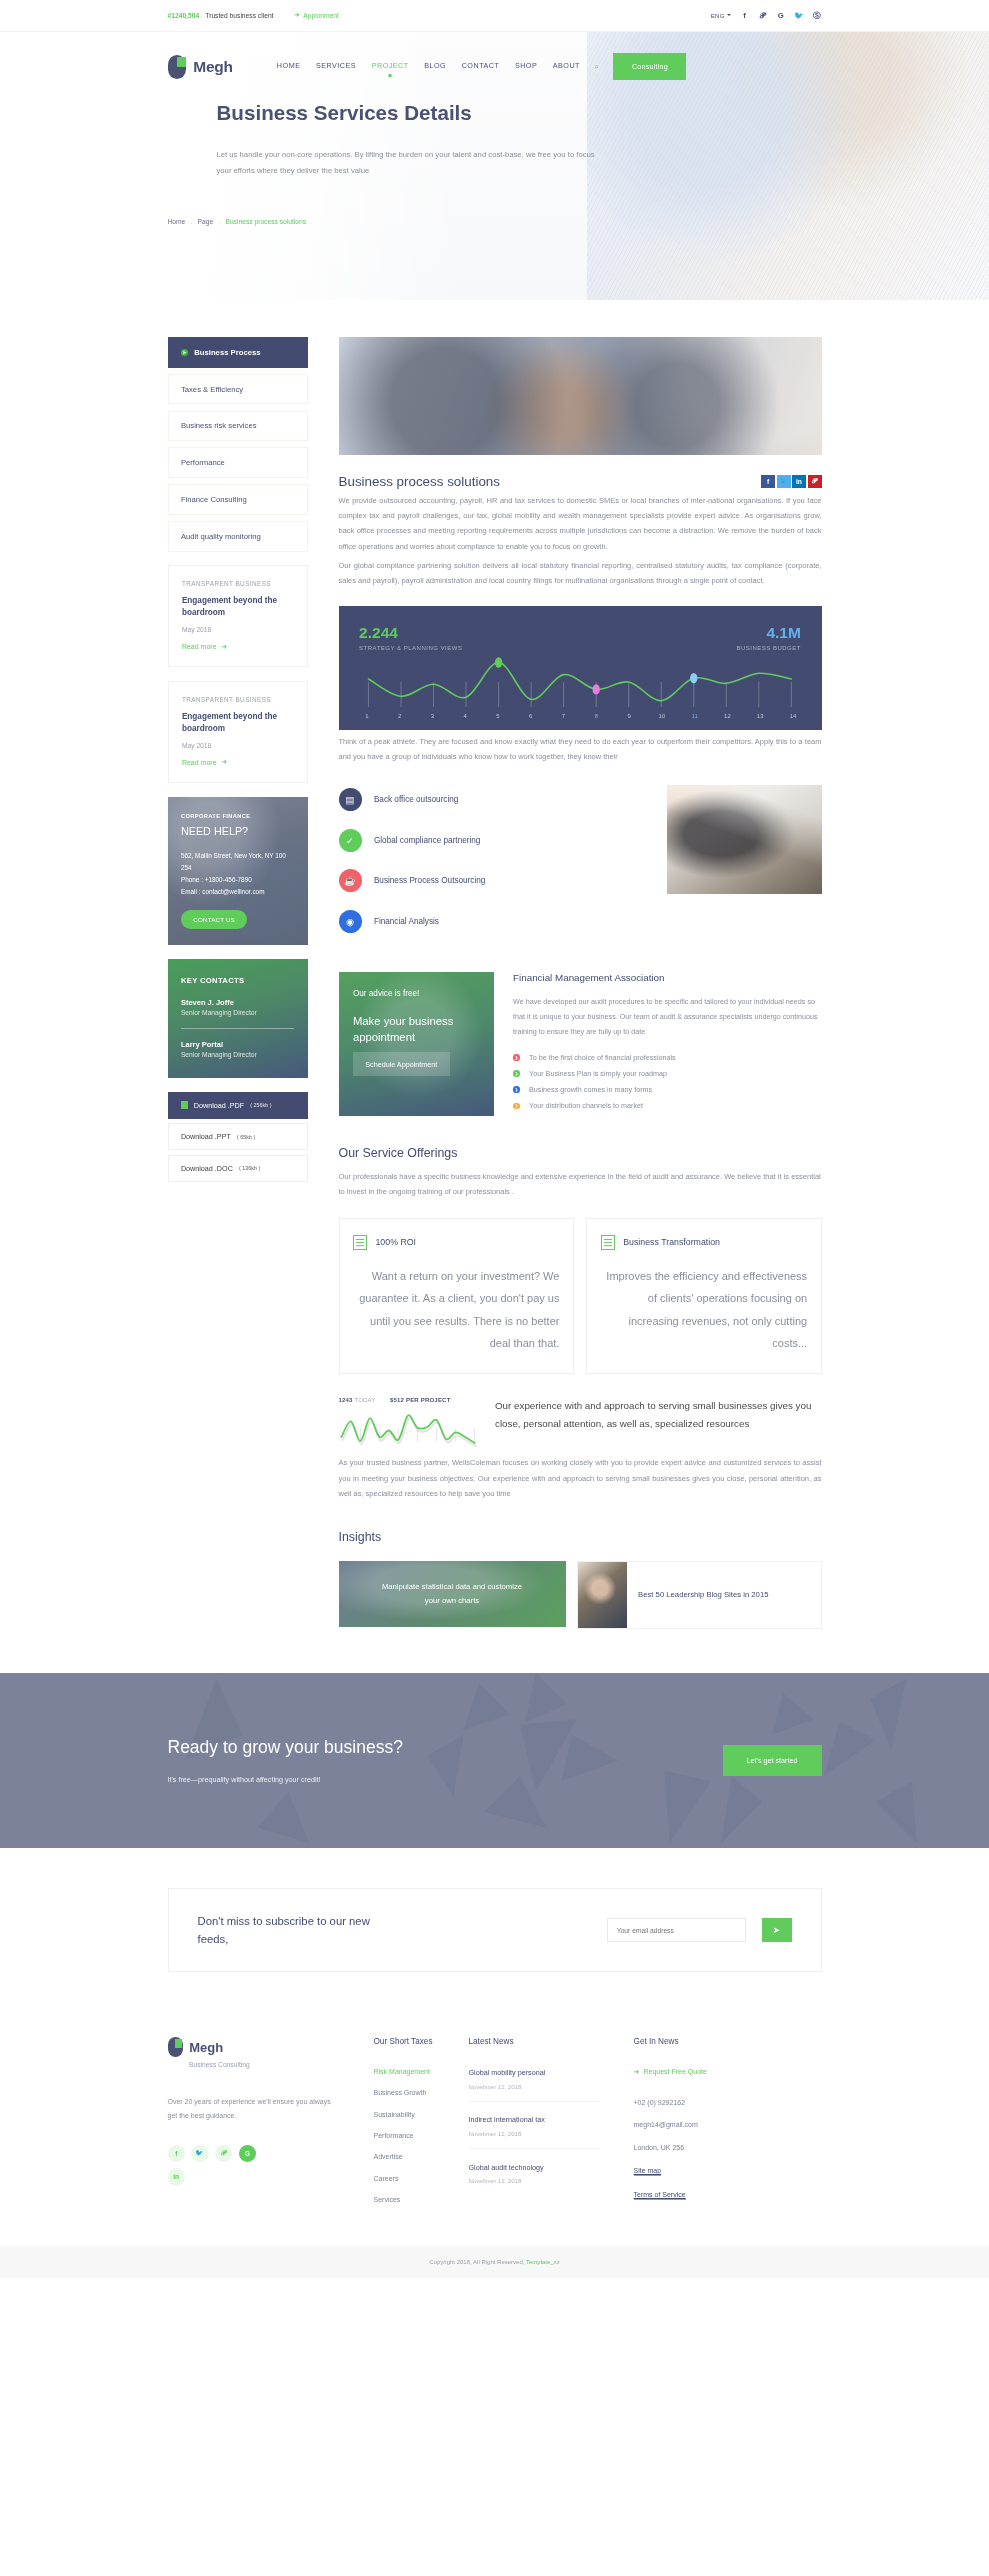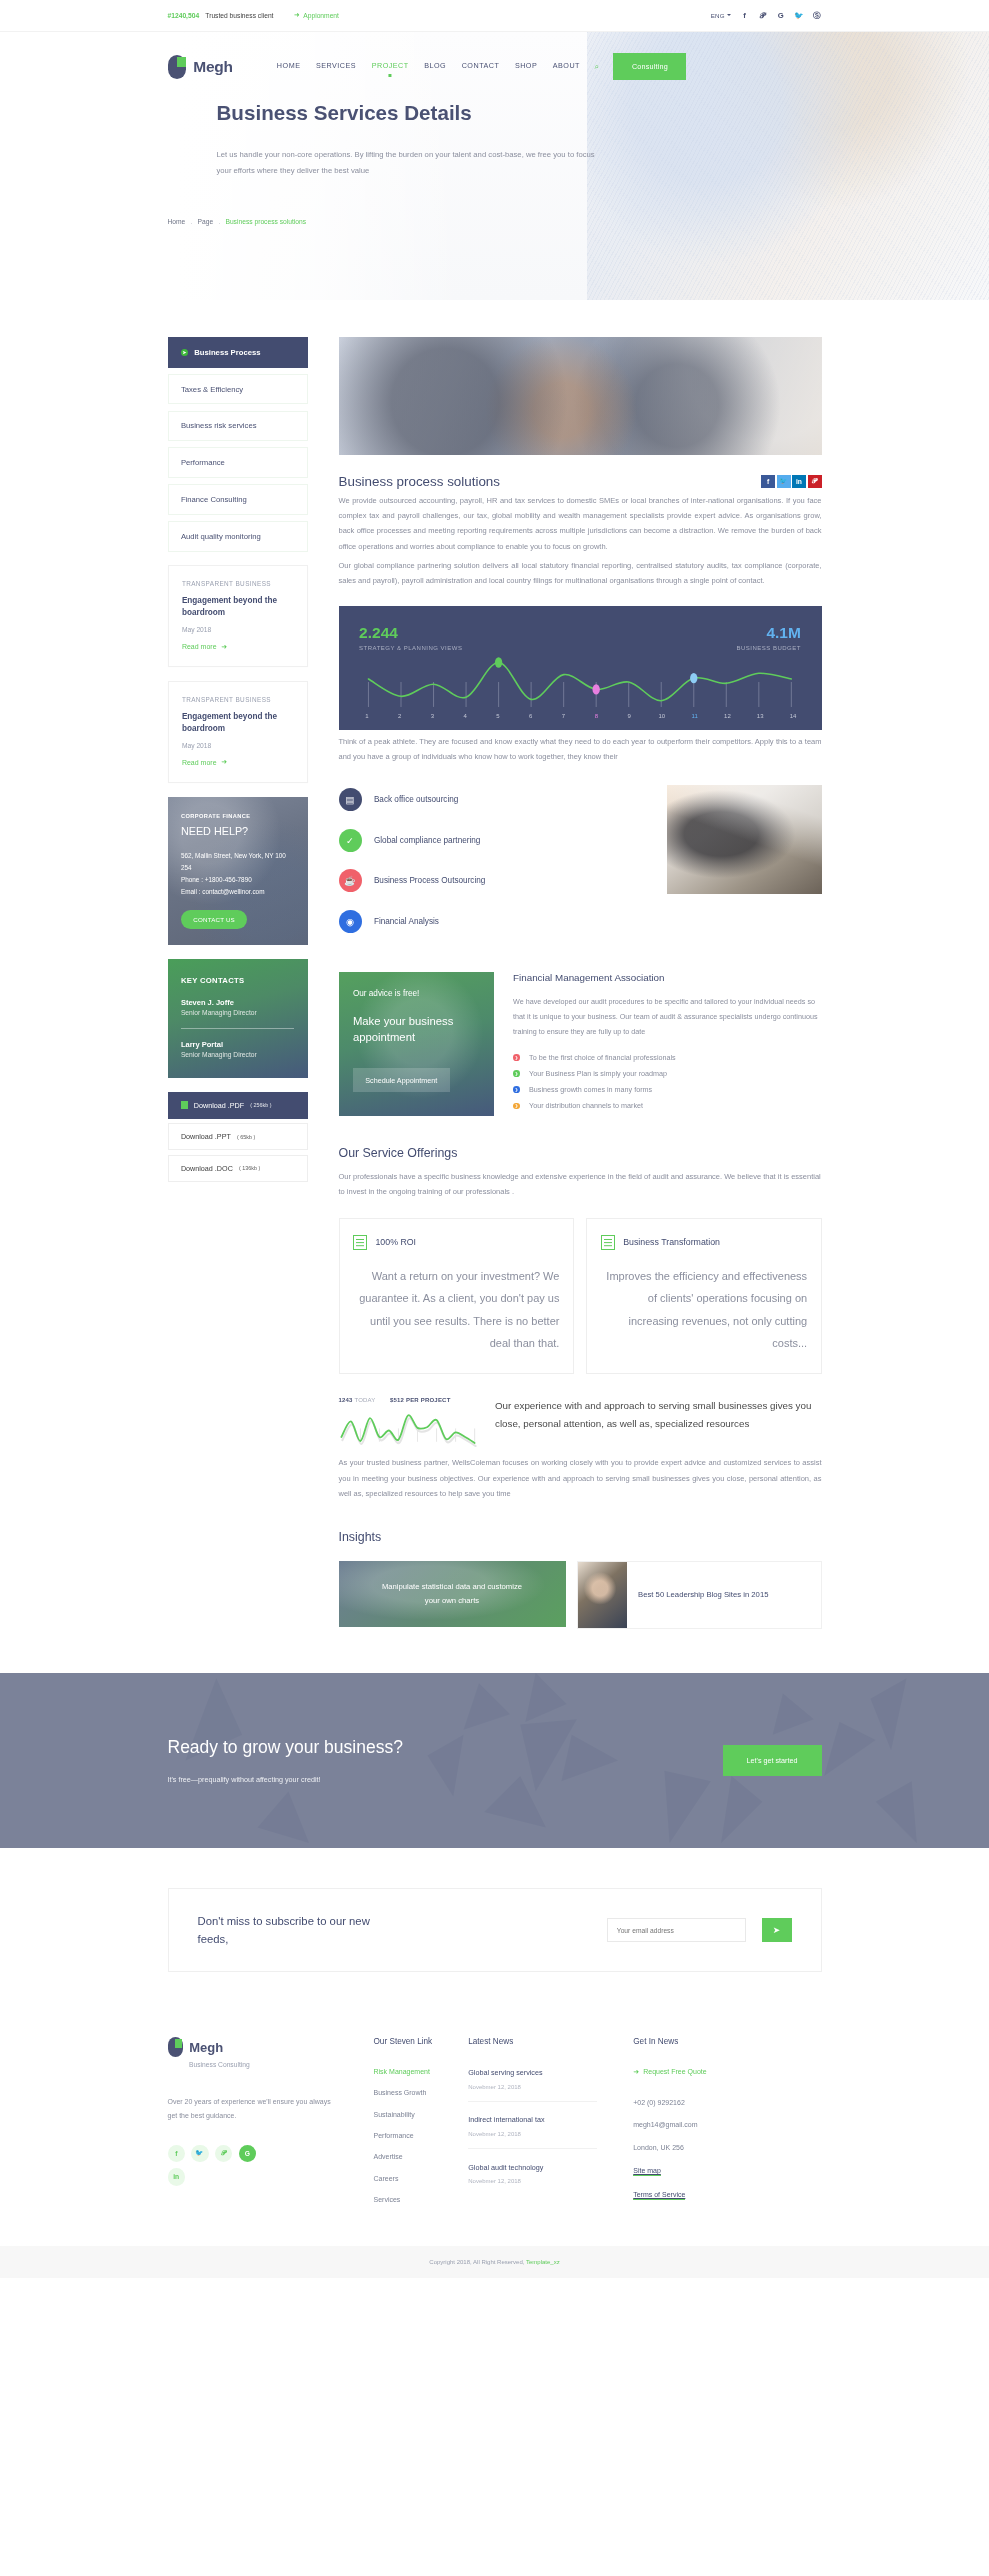--- a/index.html
+++ b/index.html
@@ -163,21 +163,21 @@
     linear-gradient(200deg, rgba(255,255,255,.55) 0 20%, rgba(0,0,0,0) 50%),
     radial-gradient(ellipse at 35% 45%, rgba(45,45,50,.75) 0 26%, rgba(0,0,0,0) 52%);}
 
   
   .appt-wrap{display:flex;gap:19.6px;margin-top:21.6px;align-items:flex-start;}
   .appt{width:155px;flex:0 0 155px;padding:17.5px 14.4px 15.5px;color:#fff;position:relative;overflow:hidden;min-height:144px;
     background:linear-gradient(168deg,#55a05e 0%, #4d8a6b 45%, #46597c 100%);}
   .appt:before{content:"";position:absolute;inset:0;background:radial-gradient(ellipse at 52% 42%, rgba(255,255,255,.16) 0 28%, rgba(0,0,0,0) 56%);}
   .appt > *{position:relative;z-index:2;}
   .appt-small{font-size:8.2px;margin-bottom:15.5px;}
-  .appt-big{font-size:11.3px;line-height:1.4;margin-bottom:23px;}
+  .appt-big{font-size:11.3px;line-height:1.4;margin-bottom:7px;}
   .appt-btn{background:rgba(255,255,255,.18);border:none;color:#fff;padding:7.2px 12.4px;font-size:7.2px;font-family:inherit;cursor:pointer;}
   .assoc{flex:1;}
   .assoc h3{font-size:9.8px;font-weight:400;color:#434c70;margin-bottom:11.3px;}
   .assoc p{font-size:7.2px;line-height:2.1;color:#8b8f9e;}
   .bullets{margin-top:13.4px;}
   .bullet{display:flex;align-items:center;gap:9.3px;margin-bottom:7.2px;font-size:7.2px;color:#8b8f9e;}
   .bdot{width:6.7px;height:6.7px;border-radius:50%;color:#fff;font-size:4.1px;display:flex;align-items:center;justify-content:center;flex:0 0 6.7px;}
   .bdot.r{background:#f0616a;} .bdot.g{background:#5fcc5b;} .bdot.b{background:#2f6ee0;} .bdot.o{background:#f3a636;}
 
   
@@ -654,34 +654,34 @@
           <div class="fsoc">
             <span>f</span>
             <span>🐦</span>
             <span>𝓟</span>
             <span class="filled">G</span>
             <span>in</span>
           </div>
         </div>
 
         <div>
-          <div class="fcol-title">Our Steven Link</div>
+          <div class="fcol-title">Our Short Taxes</div>
           <a class="flink first" href="#">Risk Management</a>
           <a class="flink" href="#">Business Growth</a>
           <a class="flink" href="#">Sustainability</a>
           <a class="flink" href="#">Performance</a>
           <a class="flink" href="#">Advertise</a>
           <a class="flink" href="#">Careers</a>
           <a class="flink" href="#">Services</a>
         </div>
 
         <div style="width:129px;">
           <div class="fcol-title">Latest News</div>
           <div class="fnews">
-            <div class="fnews-t">Global serving services</div>
+            <div class="fnews-t">Global mobility personal</div>
             <div class="fnews-d">Novebmer 12, 2018</div>
           </div>
           <div class="fnews">
             <div class="fnews-t">Indirect international tax</div>
             <div class="fnews-d">Novebmer 12, 2018</div>
           </div>
           <div class="fnews">
             <div class="fnews-t">Global audit technology</div>
             <div class="fnews-d">Novebmer 12, 2018</div>
           </div>

